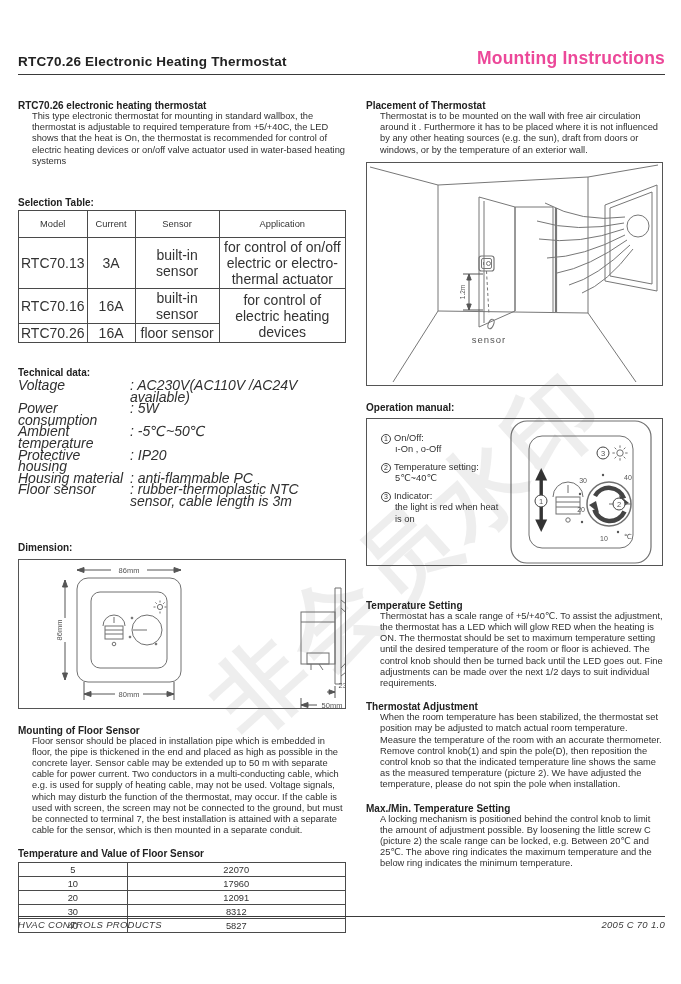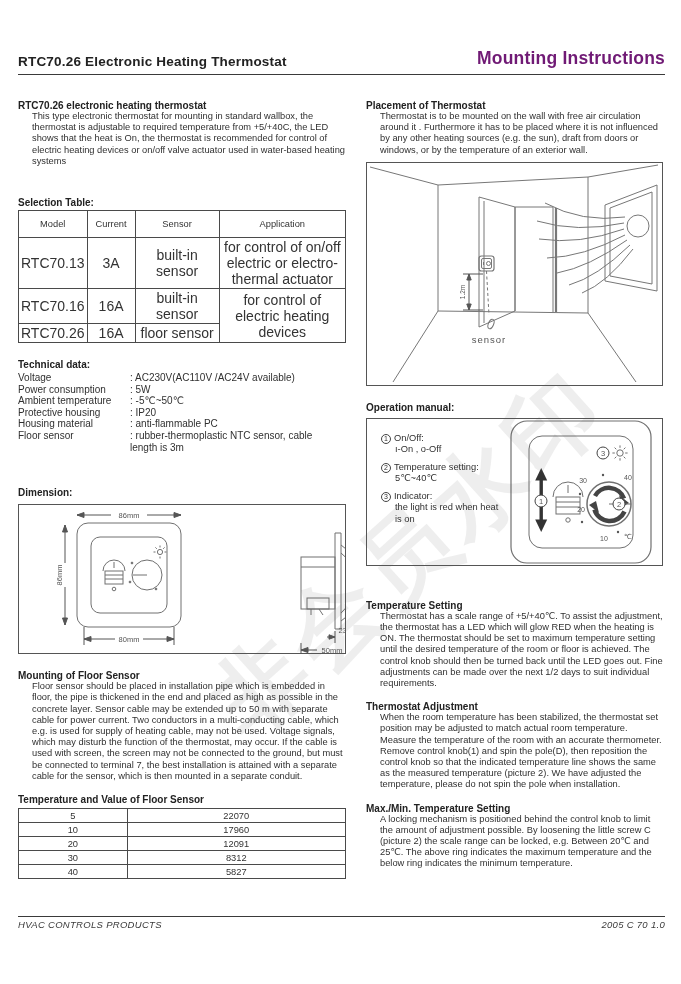--- a/index.html
+++ b/index.html
@@ -6,39 +6,39 @@
   html,body { background:#ffffff; }
   .page {
     position:relative; width:681px; height:984px; background:#fff;
     font-family:"Liberation Sans","DejaVu Sans",sans-serif;
     color:#303030; overflow:hidden;
   }
   
   .header { position:absolute; top:48px; left:18px; right:16px; }
   .header-row { display:flex; justify-content:space-between; align-items:flex-end; }
   .product-title { font-size:13.5px; font-weight:bold; color:#222; letter-spacing:.2px; }
-  .doc-title { font-size:17.5px; font-weight:bold; color:#701a75; letter-spacing:.2px;margin-left:44px; }
+  .doc-title { font-size:17.5px; font-weight:bold; color:#ec4899; letter-spacing:.2px;margin-left:44px; }
   .header-rule { margin-top:5px; border-top:1.6px solid #3a3a3a; }
   
   .columns { position:absolute; top:100px; left:18px; display:flex; gap:20px; }
   .col-left  { width:328px; }
   .col-right { width:297px; }
   
   .sec-heading { font-size:10px; font-weight:bold; color:#222; }
   .body-text { font-size:9.3px; line-height:11.2px; margin-left:14px; text-align:left; }
   
   table { border-collapse:collapse; }
   .sel-table { width:100%; margin-top:2px; }
   .sel-table th, .sel-table td { border:1px solid #4a4a4a; font-size:14px; padding:1px 2px; text-align:center; color:#333; }
   .sel-table th { font-size:9.3px; font-weight:normal; padding:8px; }
   .sel-table .c-model{width:46px;} .sel-table .c-cur{width:40px;} .sel-table .c-sen{width:84px;}
   
-  .tech { margin-top:16px; }
+  .tech { margin-top:24px; }
   .tech-rows { margin-top:2px; }
-  .tech-row { display:flex; font-size:10px; line-height:11.6px; }
+  .tech-row { display:flex; font-size:14px; line-height:11.6px;font-style:italic; }
   .tech-label { width:112px; flex:none; }
   .tech-value { width:210px; }
   
   .diagram-box { border:1px solid #555; background:#fff; }
   .dim-box { width:328px; height:150px; margin-top:6px; }
   .room-box { width:297px; height:224px; margin-top:6px; }
   .op-box { width:297px; height:148px; margin-top:5px; display:flex; }
   
   .op-list { padding:14px 0 0 14px; width:138px; flex:none; font-size:9.3px; line-height:11.5px; }
   .op-item { margin-bottom:6px; }

